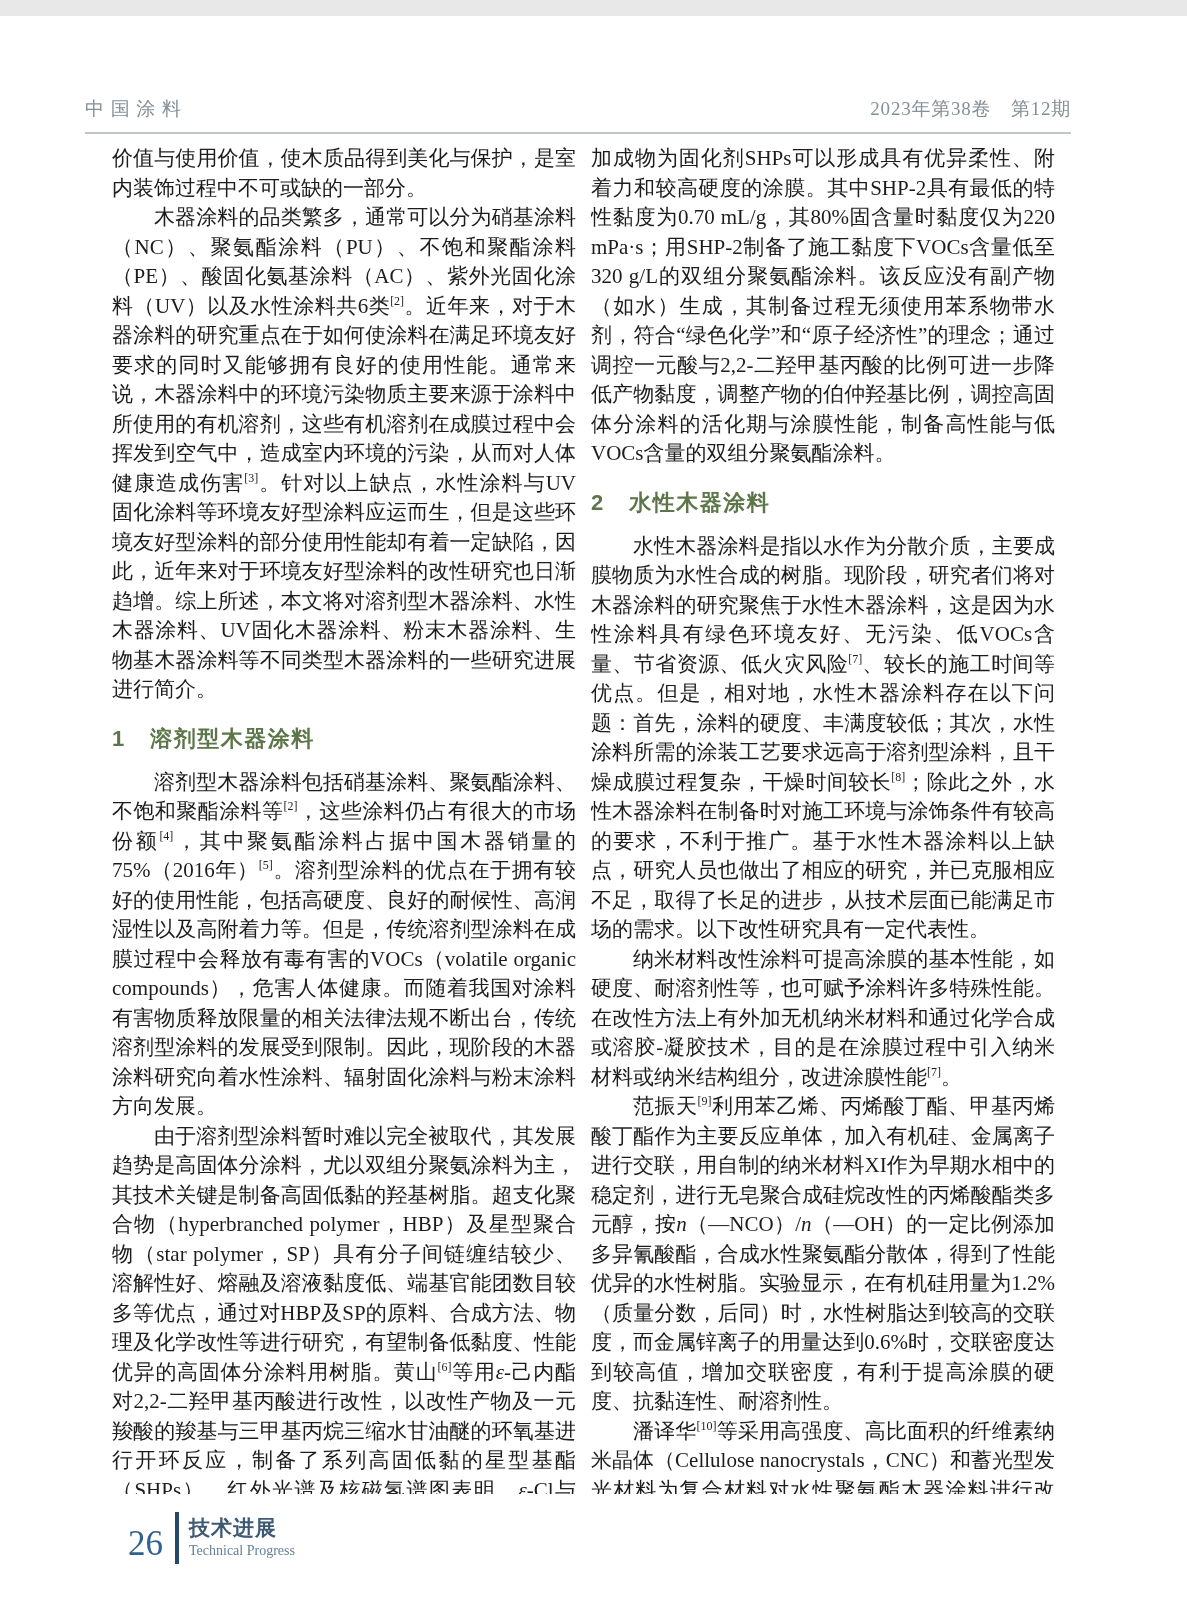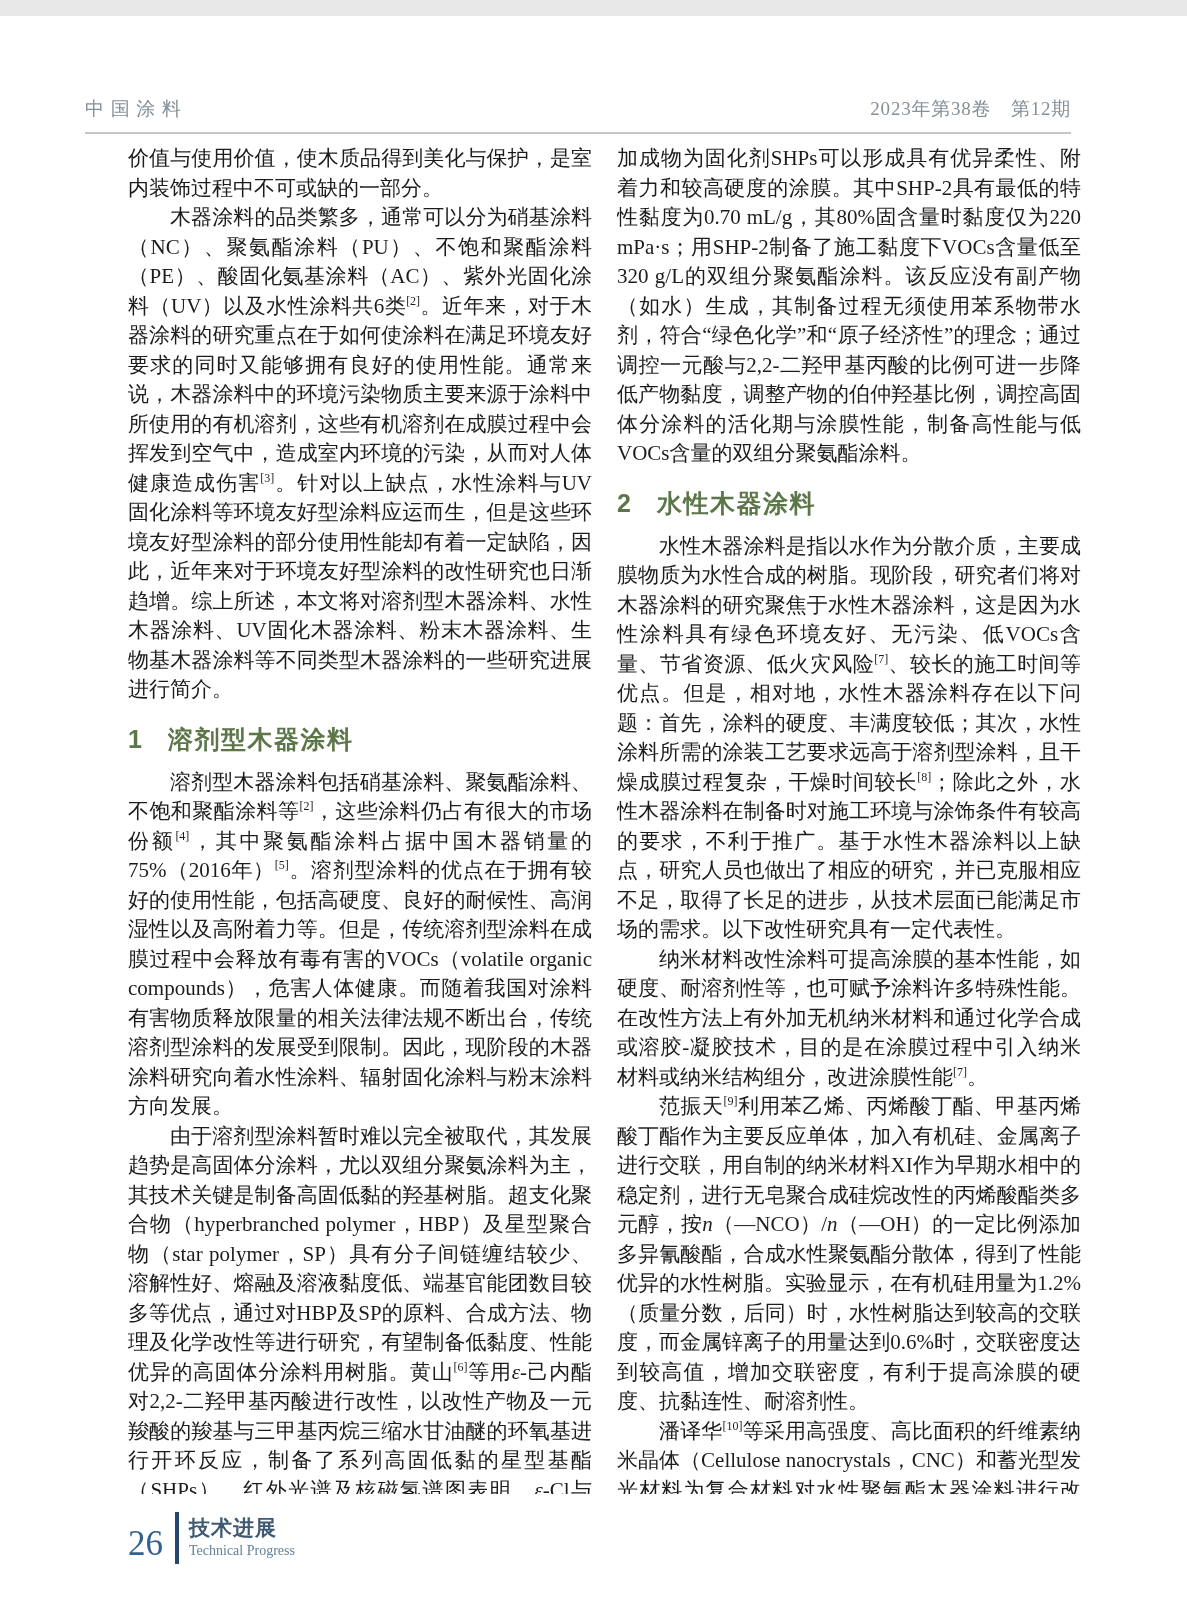--- a/index.html
+++ b/index.html
@@ -18,39 +18,39 @@
     padding-top:80px;padding-bottom:10px;
     border-bottom:2px solid var(--header_rule,#c3c7ca);
     display:flex;justify-content:space-between;align-items:flex-end;
     color:var(--header_gray,#858f97);
     font-size:19px;
   }
   .journal-name{letter-spacing:0.35em;}
   .issue-info{letter-spacing:0.04em;}
   
   .columns{
-    position:absolute;top:128px;left:128px;width:953px;height:1350px;
-    display:flex;gap:25px;overflow:hidden;
+    position:absolute;top:128px;left:112px;width:953px;height:1350px;
+    display:flex;gap:15px;overflow:hidden;
   }
   .column{width:464px;height:100%;overflow:hidden;}
   .body-p{
     margin:0;
     font-size:21px;line-height:29.5px;
     text-align:justify;
     text-indent:2em;
   }
   .body-p.no-indent{text-indent:0;}
   .body-p sup{
     font-size:12px;line-height:0;vertical-align:super;
     letter-spacing:0;
   }
   .section-heading{
     font-family:"Liberation Sans","DejaVu Sans",sans-serif;
     font-weight:bold;
-    font-size:25px;line-height:34px;
+    font-size:22px;line-height:34px;
     color:var(--heading_green,#5c7649);
     margin:17px 0 12px 0;
     letter-spacing:1.5px;
   }
   .section-heading .h-num{margin-right:26px;letter-spacing:0;}
   .sub-heading{
     font-family:"Liberation Sans","DejaVu Sans",sans-serif;
     font-weight:bold;
     font-size:21px;line-height:29.5px;
     color:var(--heading_green,#5c7649);

